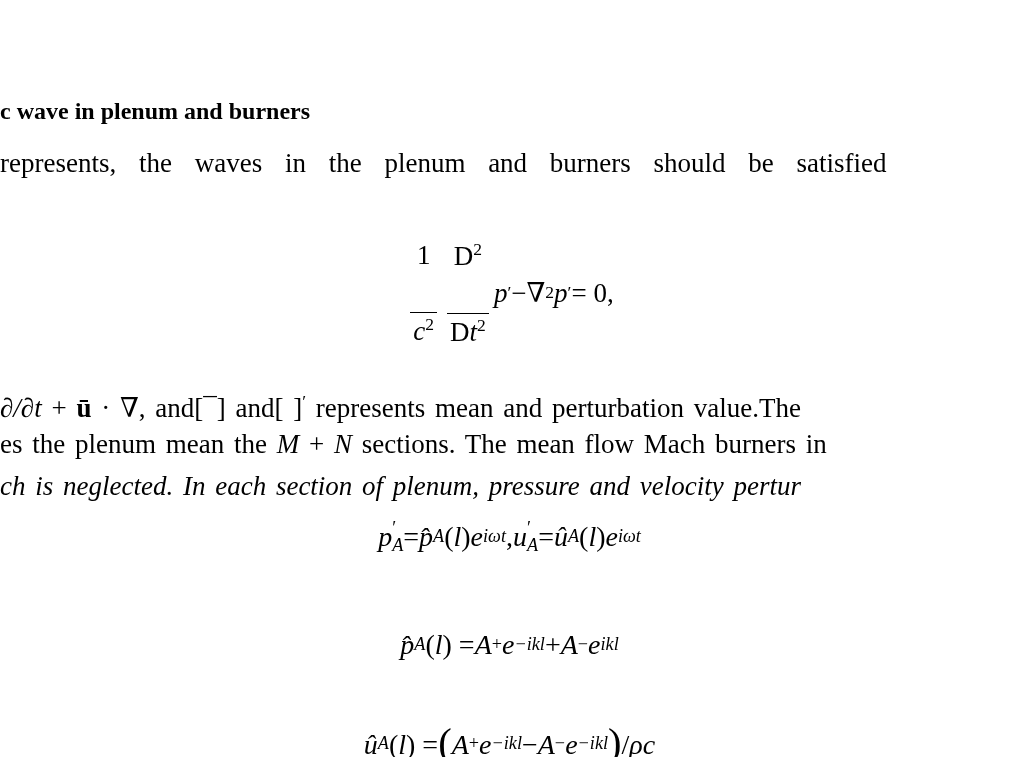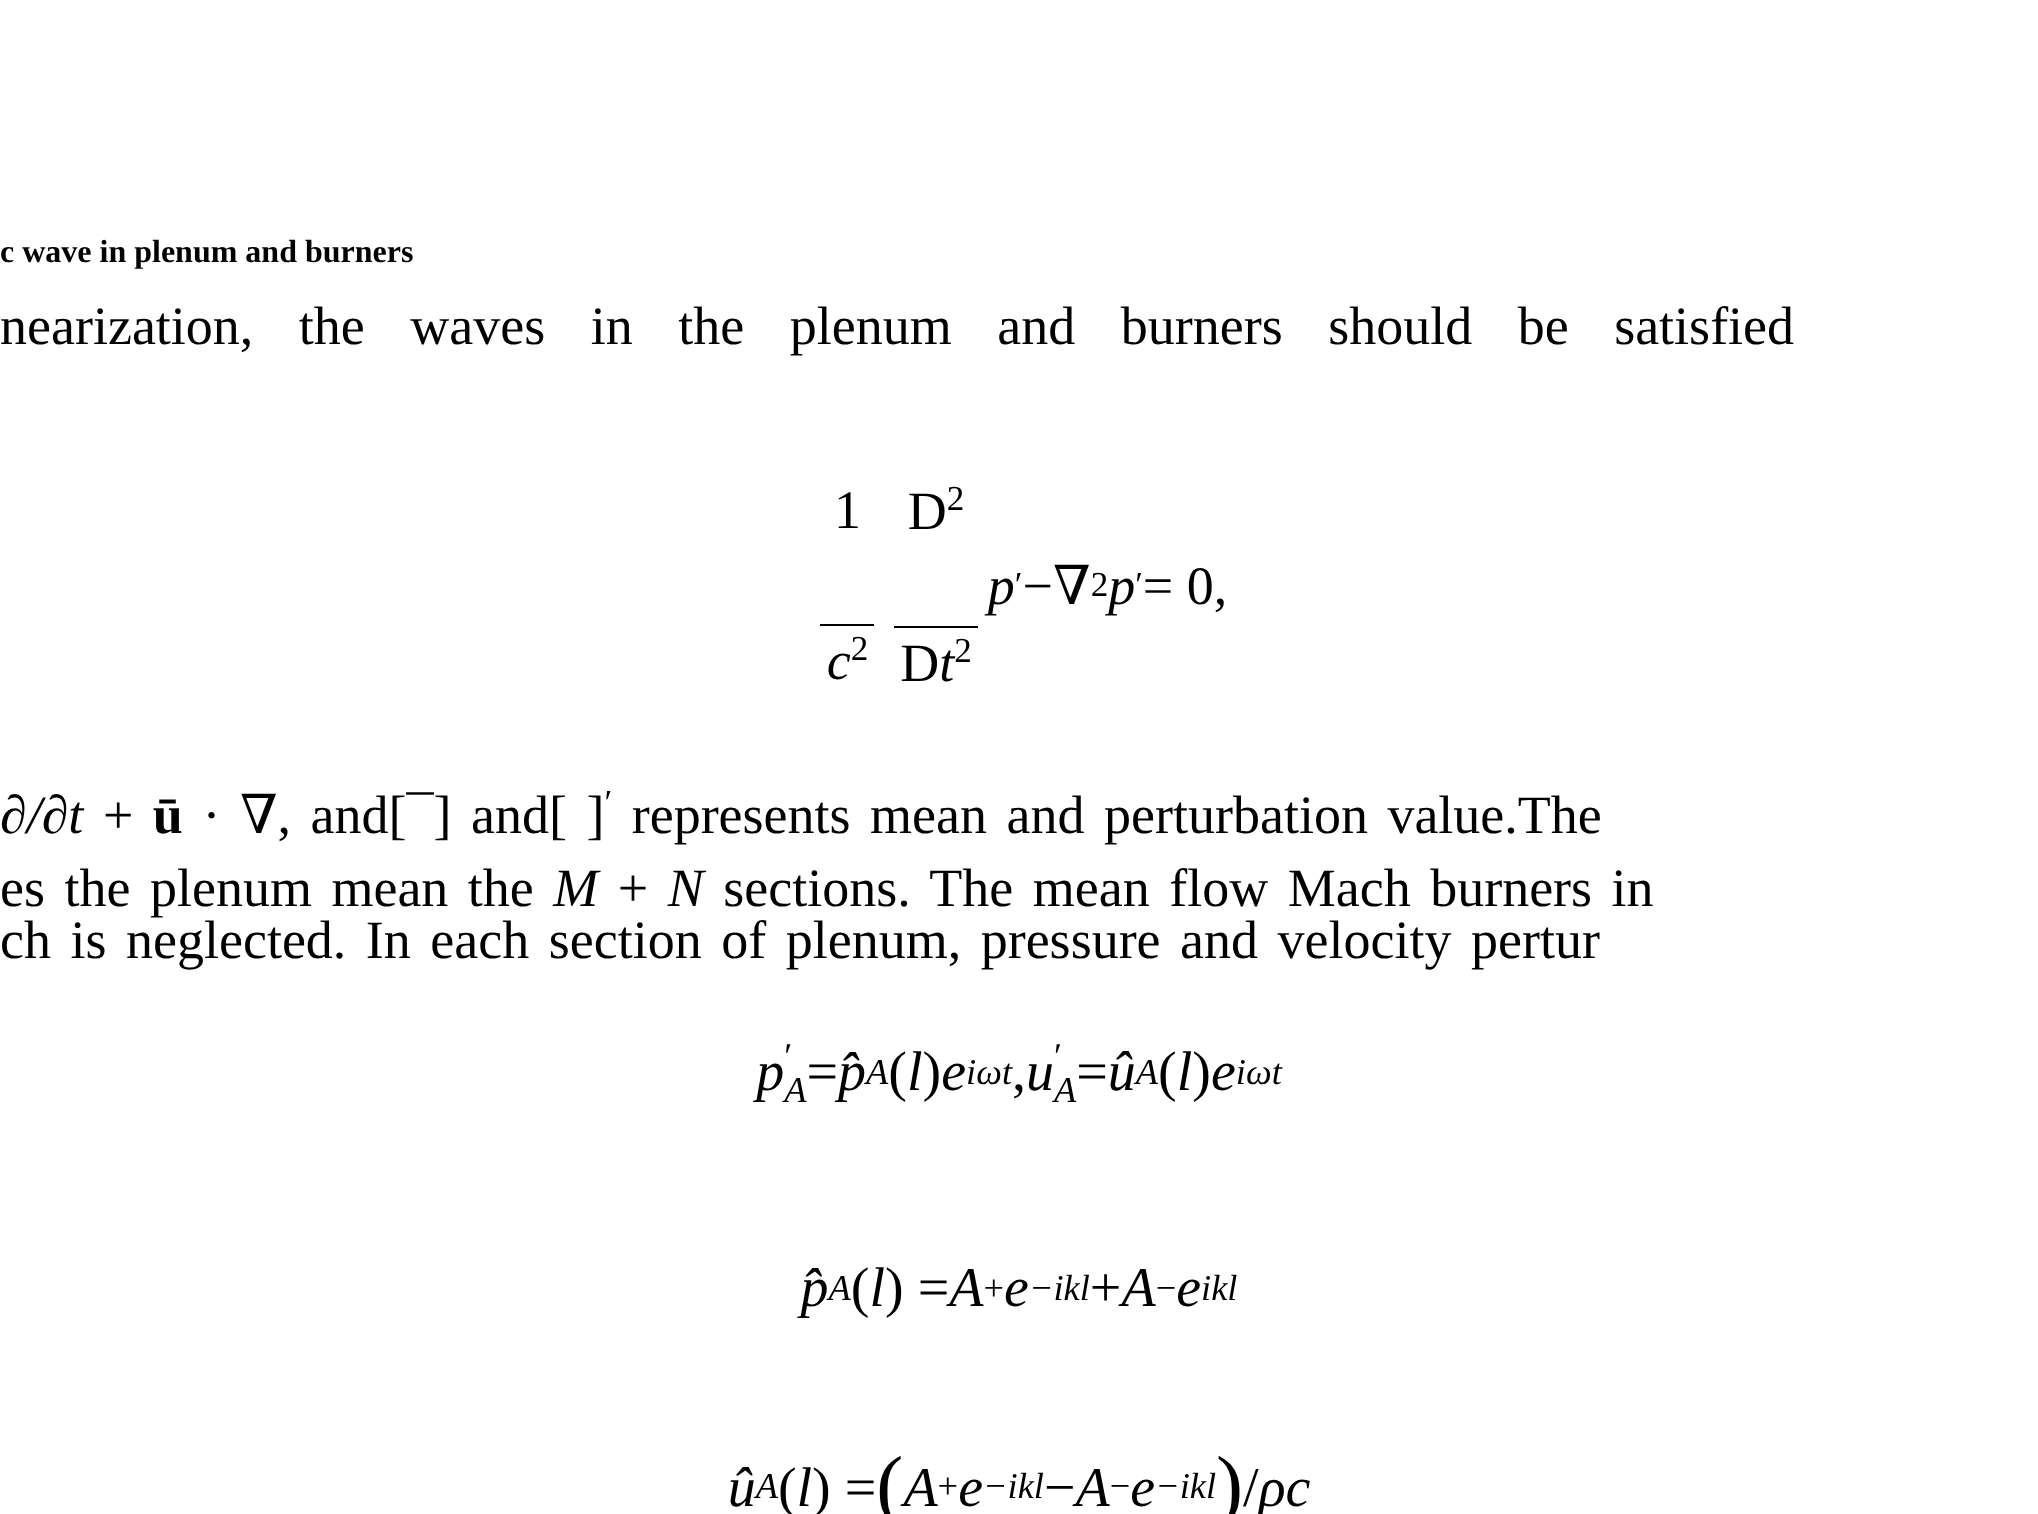--- a/index.html
+++ b/index.html
@@ -7,31 +7,31 @@
     position:relative;
     width:1019px;height:757px;
     background:#ffffff;
     overflow:hidden;
     font-family:"Liberation Serif","DejaVu Serif",serif;
     color:#000000;
   }
   .abs{position:absolute;white-space:nowrap;}
   .heading{
     top:95px;left:0;
-    font-size:16px;font-weight:bold;line-height:32px;margin-top:16px;
+    font-size:24px;font-weight:bold;line-height:32px;
   }
   .para1{
     top:146px;left:0;right:0;
     font-size:27px;line-height:34px;
     word-spacing:16px;
   }
   .p2line{font-size:27px;line-height:34px;word-spacing:3px;left:0;right:0;margin-top:26px;}
   .p2l1{top:358px;}
   .p2l2{top:401px;}
-  .p2l3{top:427px;}
+  .p2l3{top:443px;font-style:italic;}
   .frag{top:358px;left:-15px;font-size:27px;line-height:34px;}
   .eqrow{
     position:absolute;left:0;right:0;
     display:flex;justify-content:center;align-items:center;
     font-size:28px;line-height:1.2;white-space:nowrap;
   }
   .eq1{top:248px;height:90px;font-size:27px;}
   .eq2{top:520px;}
   .eq3{top:628px;}
   .eq4{top:724px;}
@@ -52,21 +52,21 @@
   .frac .num{display:block;padding:0 3px 2px 3px;}
   .frac .den{display:block;border-top:1.6px solid currentColor;padding:2px 3px 0 3px;margin-top:41px;}
 </style>
 </head>
 <body>
 
 <div class="page">
 
   <div class="abs heading">c wave in plenum and burners</div>
 
-  <div class="abs para1"><span>nearization, the waves in the plenum and burners should be satisfied</span></div>
+  <div class="abs para1"><span>represents, the waves in the plenum and burners should be satisfied</span></div>
 
   <div class="eqrow eq1">
       <span class="frac">
         <span class="num"><span>1</span></span>
         <span class="den"><span class="it">c</span><span class="sup">2</span></span>
       </span>
       <span class="frac">
         <span class="num"><span>D</span><span class="sup">2</span></span>
         <span class="den"><span>D</span><span class="it">t</span><span class="sup">2</span></span>
       </span>

